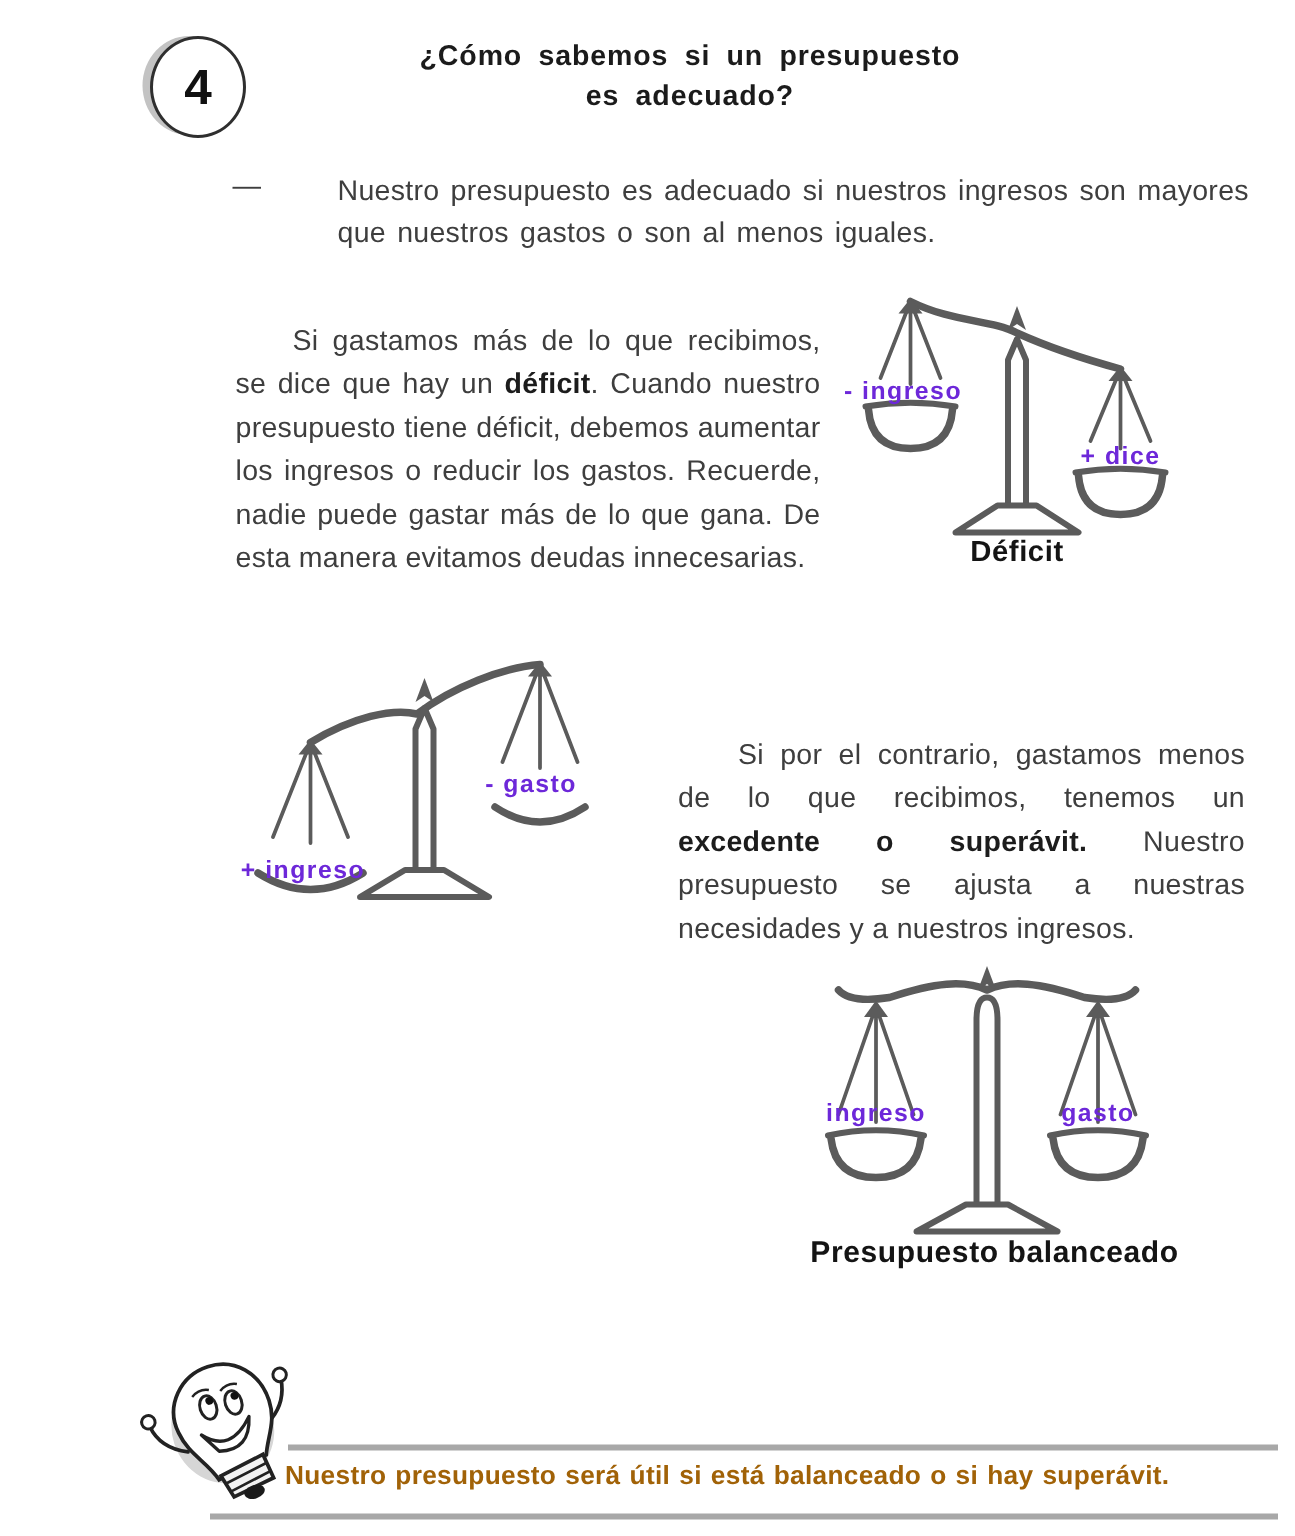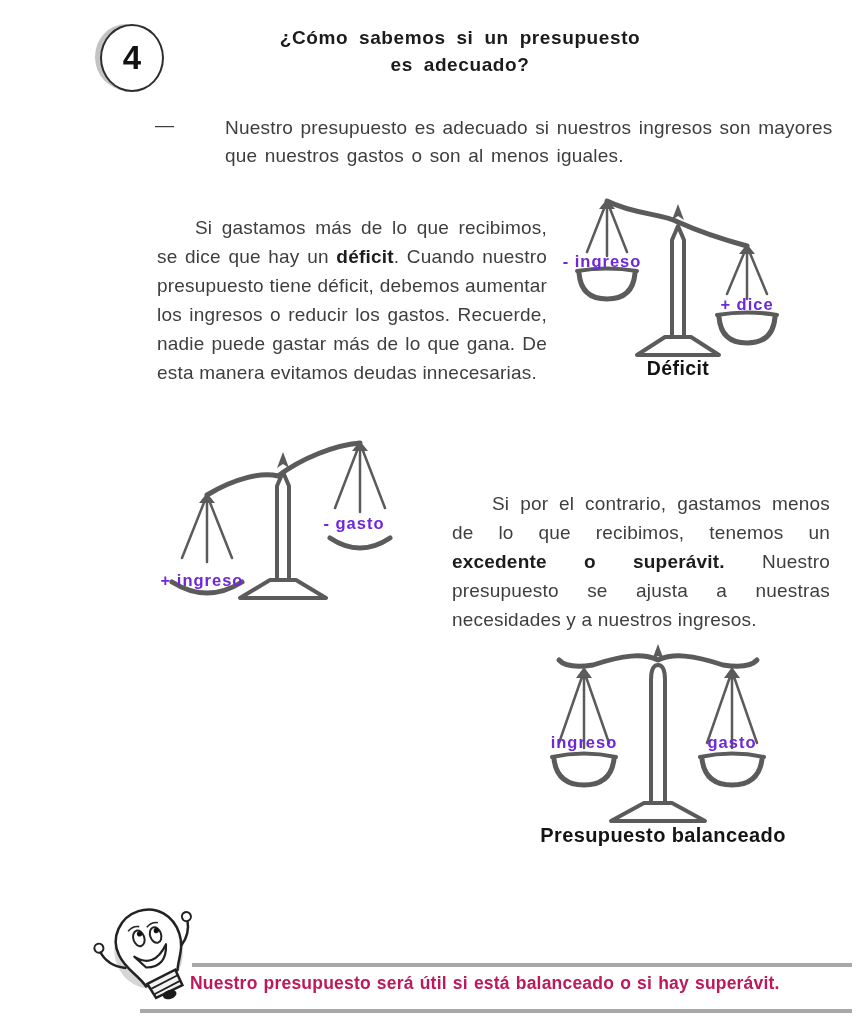--- a/index.html
+++ b/index.html
@@ -46,21 +46,21 @@
   .fig-caption{
     position:absolute;text-align:center;font-weight:bold;color:#141414;
     font-size:19.5px;letter-spacing:0.4px;white-space:nowrap;
   }
   
   .rule{position:absolute;height:4px;background:#a8a8a8;}
   .rule-top{left:192px;top:963px;width:660px;}
   .rule-bottom{left:140px;top:1009px;width:712px;}
   .tip-text{
     position:absolute;left:190px;top:973px;width:665px;
-    font-size:17.5px;font-weight:bold;color:#be185d;letter-spacing:0.2px;word-spacing:1px;
+    font-size:17.5px;font-weight:bold;color:#a16207;letter-spacing:0.2px;word-spacing:1px;
     white-space:nowrap;
   }
   .mascot{position:absolute;left:92px;top:901px;width:120px;height:118px;}
 </style>
 </head>
 <body>
 
 <div id="page">
 
   <div class="badge">

